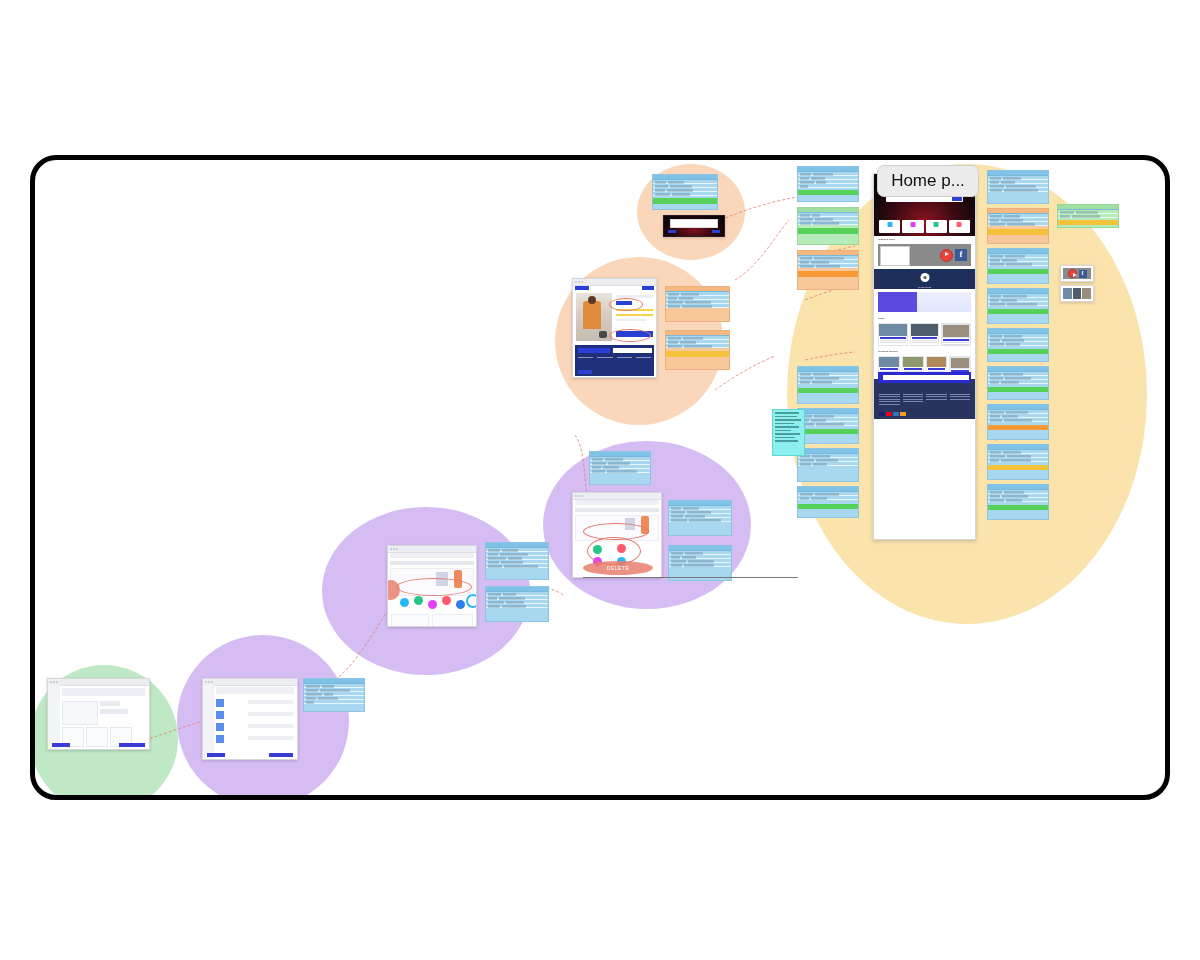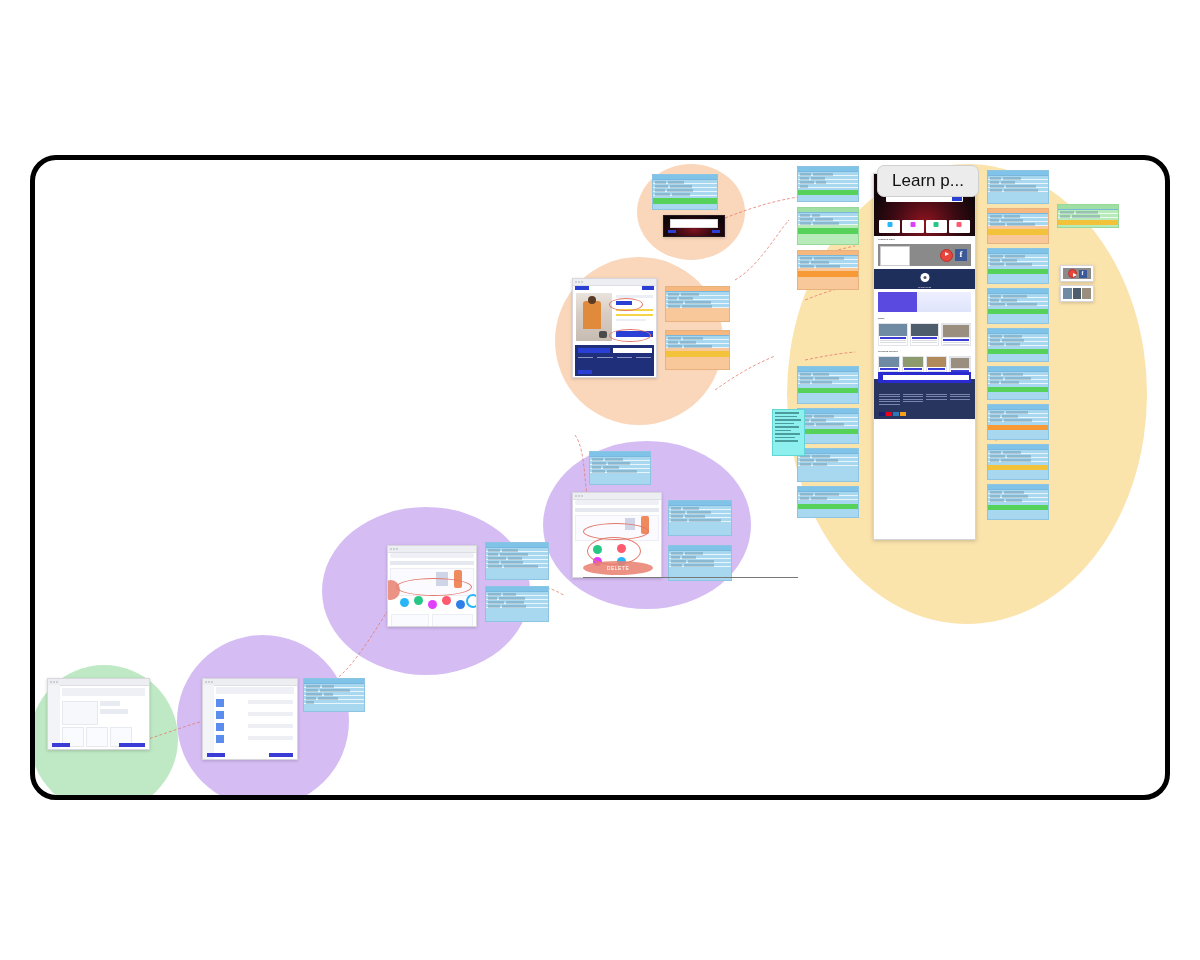--- a/index.html
+++ b/index.html
@@ -901,16 +901,16 @@
         <i style="width:60%"></i>
         <i style="width:92%"></i>
         <i style="width:75%"></i>
         <i style="width:85%"></i>
     </div>
 
     <div id="note-line" title="The audit trail of a project is established for any given decision in the design; see the notes below.">
       <i style="width:100%"></i>
     </div>
 
-    <div id="title-bubble">Learn p...</div>
+    <div id="title-bubble">Home p...</div>
 
   </div>
 </div>
 
 </body></html>

